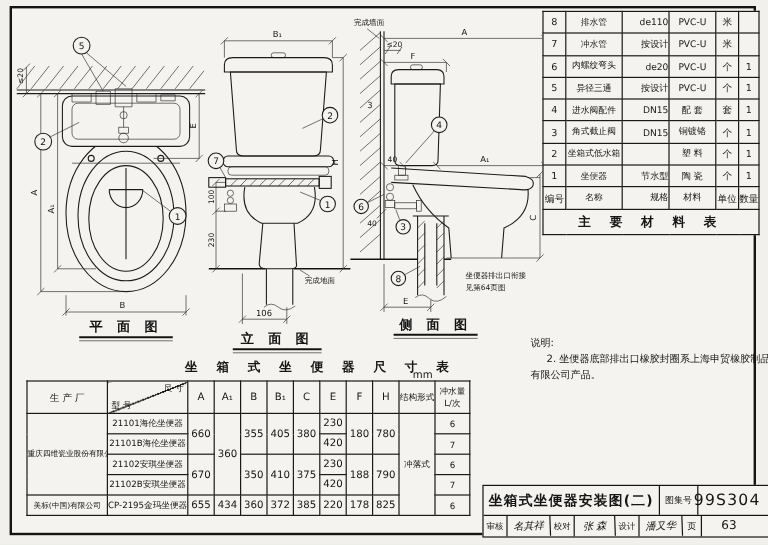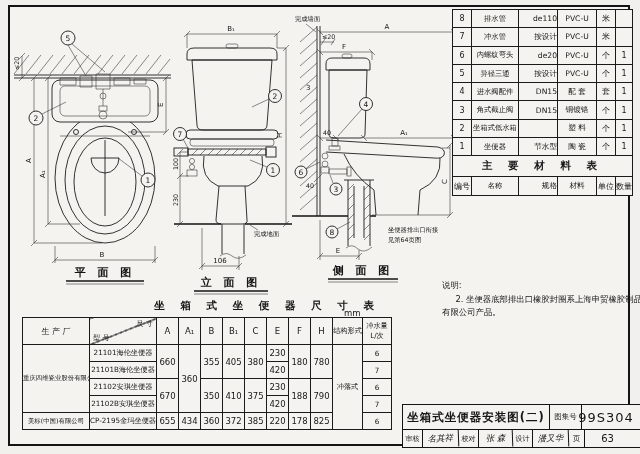--- a/index.html
+++ b/index.html
@@ -367,29 +367,29 @@
     </tr>
     <tr>
       <td class="c0">1</td>
       <td class="c1">坐便器</td>
       <td class="c2">节水型</td>
       <td class="c3">陶 瓷</td>
       <td class="c4">个</td>
       <td class="c5">1</td>
     </tr>
     <tr>
-      <td class="ttl" colspan="6">主 要 材 料 表</td>
-    </tr>
-    <tr>
       <td class="c0">编号</td>
       <td class="c1">名称</td>
       <td class="c2">规格</td>
       <td class="c3">材料</td>
       <td class="c4">单位</td>
       <td class="c5">数量</td>
+    </tr>
+    <tr>
+      <td class="ttl" colspan="6">主 要 材 料 表</td>
     </tr>
   </tbody>
     </table>
 
   <div class="dimtbl-title">坐 箱 式 坐 便 器 尺 寸 表</div>
   <div class="dimtbl-unit">mm</div>
   <table class="dimtbl">
     <tbody>
         <tr>
       <td class="hd mfr" style="font-size:8px;">生  产  厂</td>

